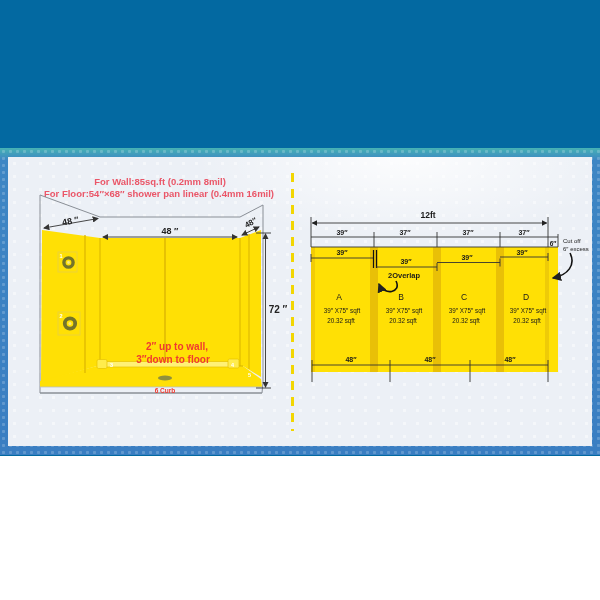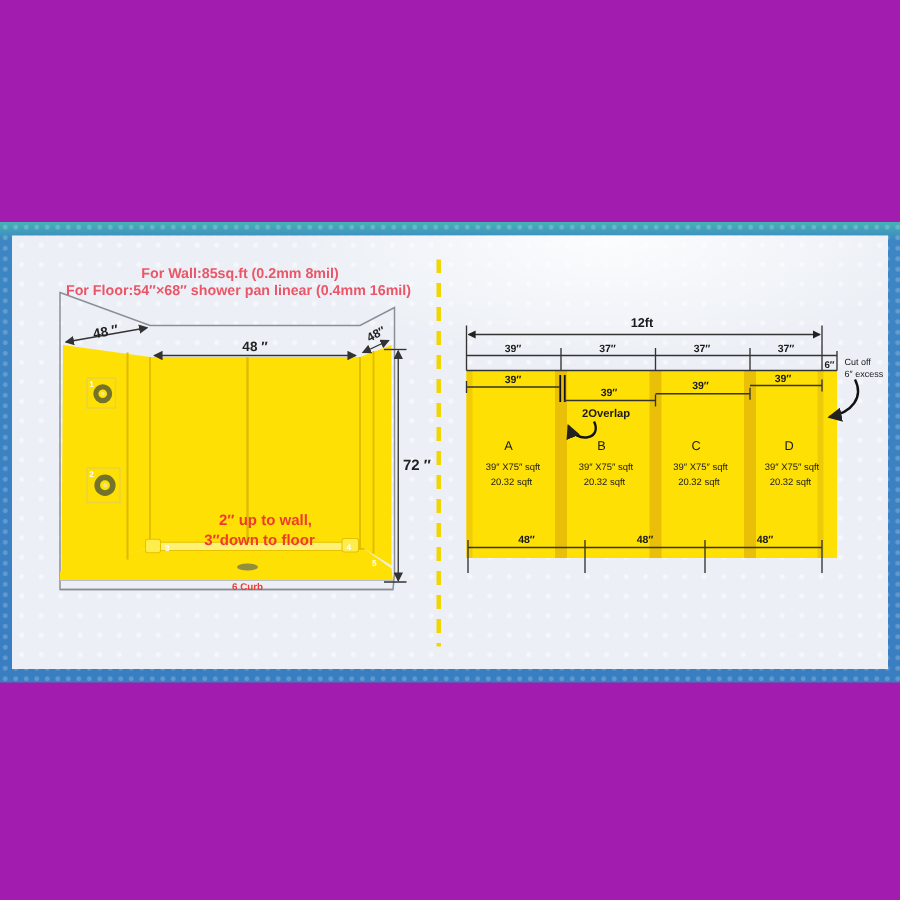--- a/index.html
+++ b/index.html
@@ -1,16 +1,16 @@
 <!DOCTYPE html>
 <html><head>
 <meta charset="utf-8">
 <style>
   html,body{margin:0;padding:0;background:#ffffff;}
-  .stage{position:relative;width:600px;height:600px;background:#a21caf;overflow:hidden;
+  .stage{position:relative;width:600px;height:456px;background:#0369a1;overflow:hidden;
          font-family:"Liberation Sans", sans-serif;}
   .frame{position:absolute;left:0;top:148px;width:600px;height:307px;
          background:
            radial-gradient(rgba(255,255,255,.20) 1.3px, transparent 1.9px),
            linear-gradient(180deg,#46b3b4 0px,#3d86c4 12px,#3a7ec2 100%);
          background-size:7px 7px,100% 100%;}
   .canvas{position:absolute;left:8px;right:8px;top:9px;bottom:9px;
           background:
             radial-gradient(rgba(255,255,255,.45) 1.4px, transparent 2px),
             radial-gradient(ellipse 300px 120px at 68% 0%, rgba(255,255,255,.85), rgba(255,255,255,0) 70%),

